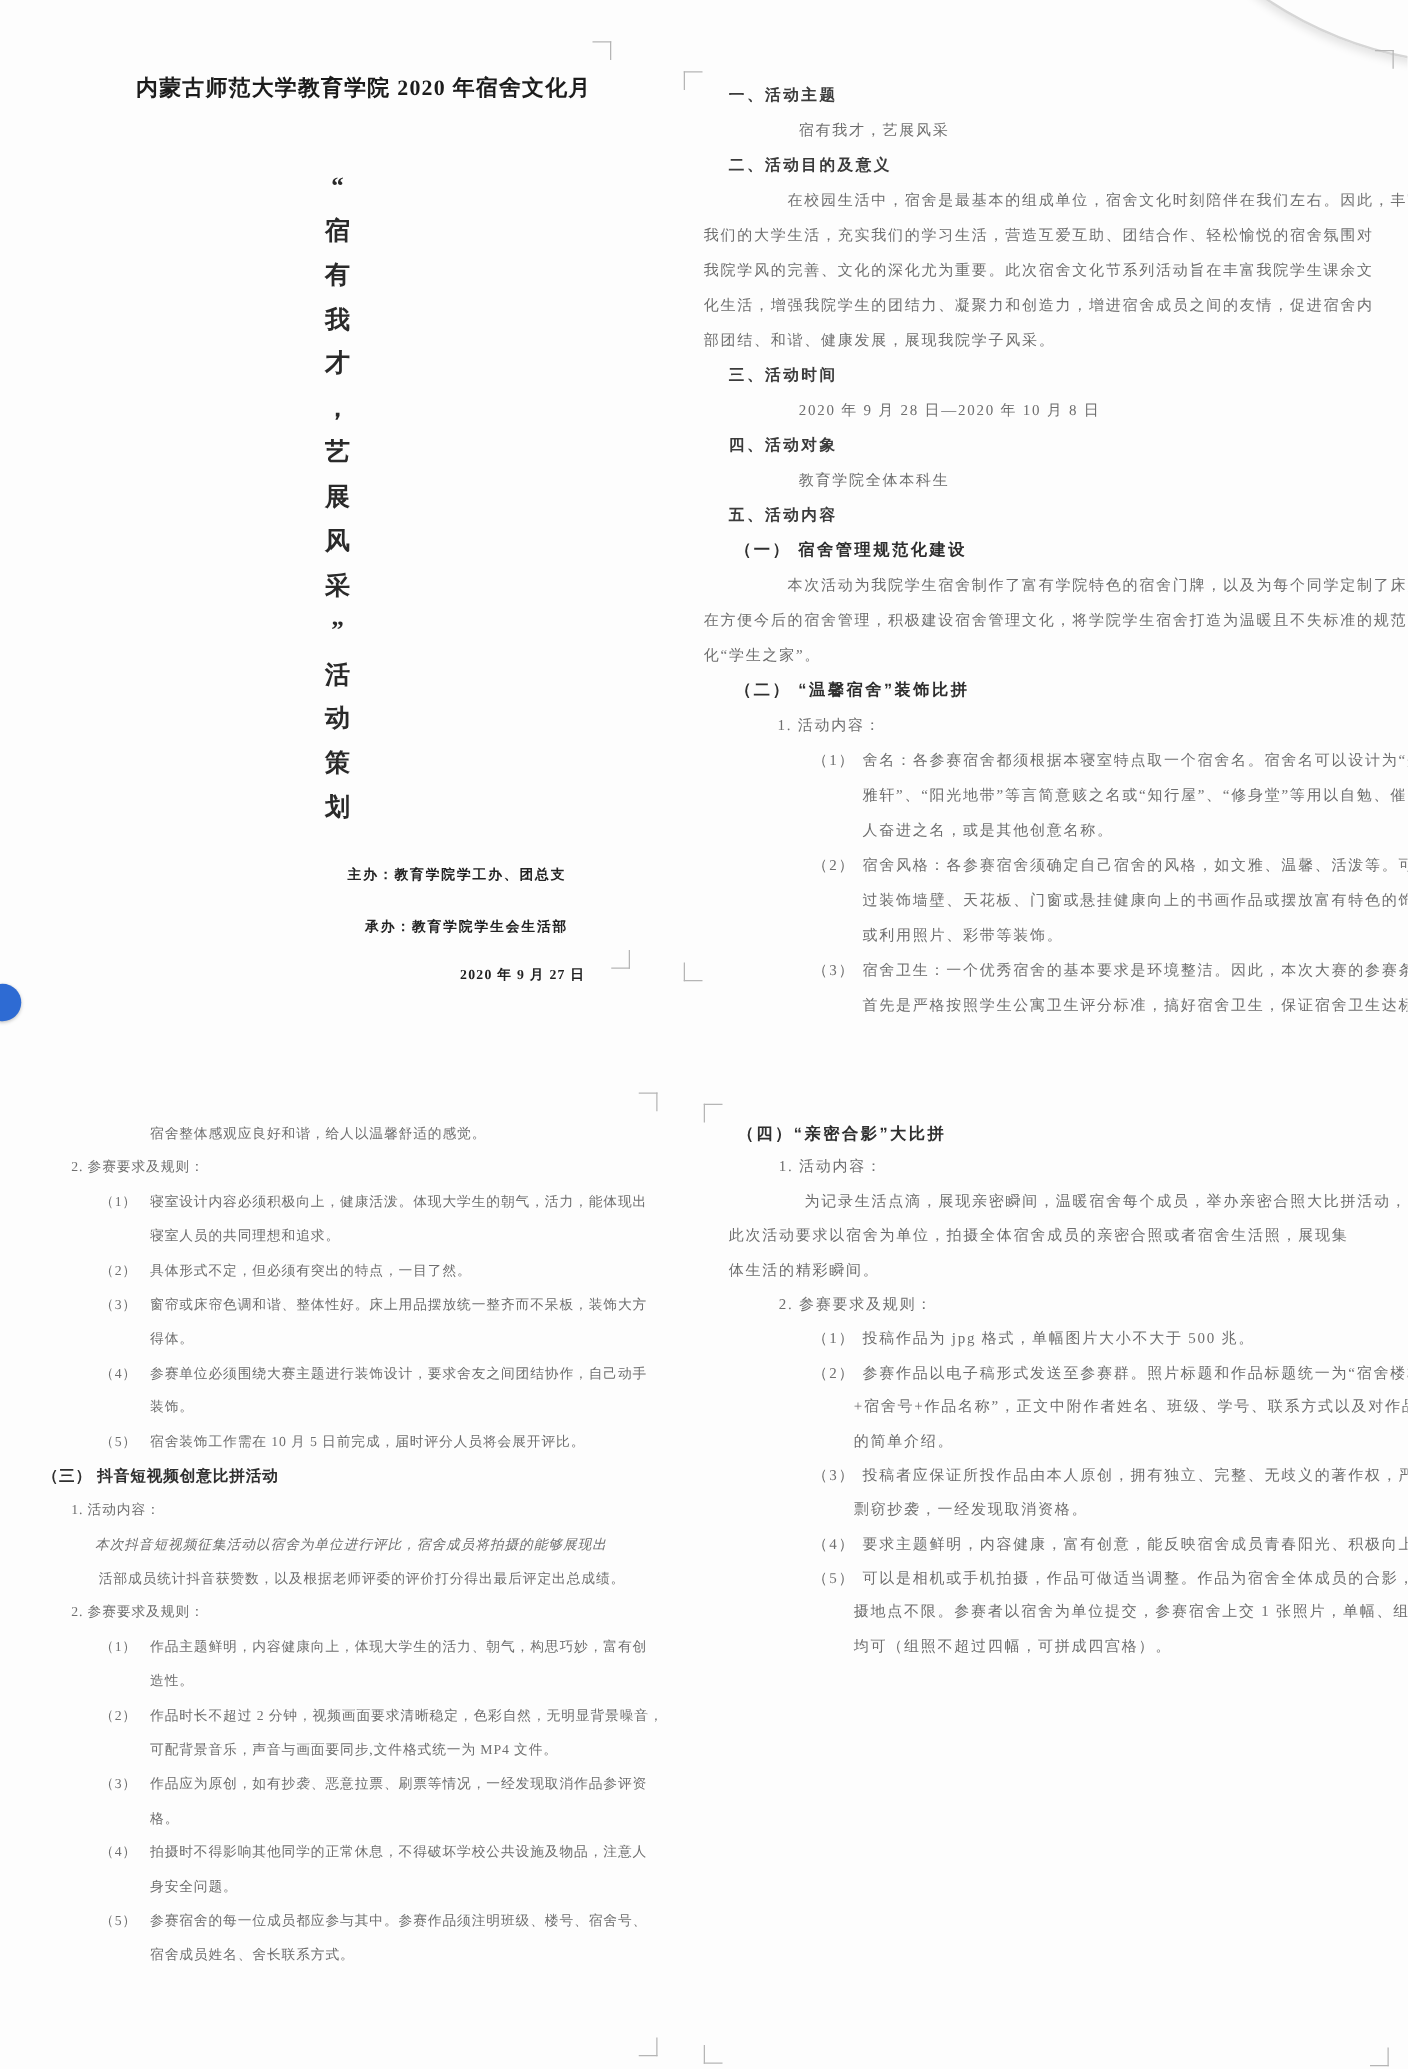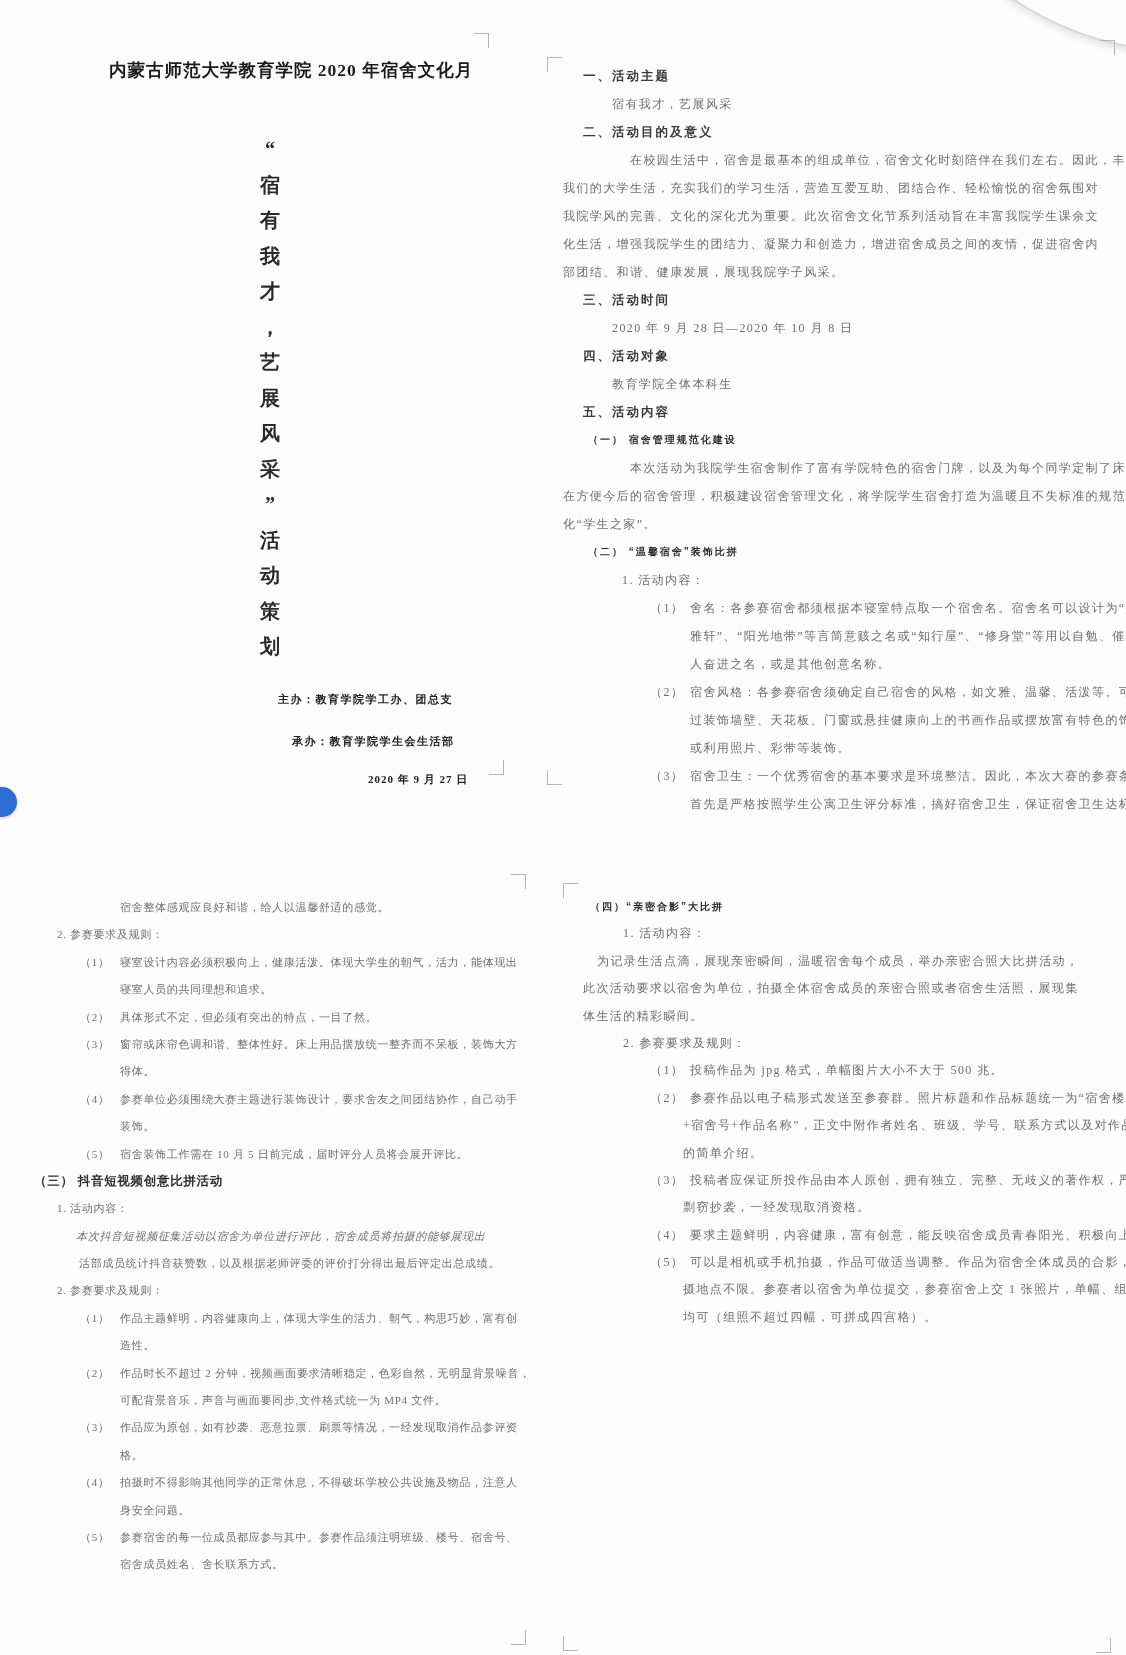--- a/index.html
+++ b/index.html
@@ -51,47 +51,47 @@
   .p4{left:543px;top:893px;width:583px;}
   .ln{white-space:nowrap;color:#6e6e6e;font-size:12px;letter-spacing:1.4px;}
   .p2 .ln{height:28px;line-height:28px;}
   .p3 .ln,.p4 .ln{height:27.4px;line-height:27.4px;}
   .p3 .ln{font-size:11px;letter-spacing:0.7px;}
 
   .h1,.hp{
     font-family:"Liberation Sans","DejaVu Sans",sans-serif;
     font-weight:bold;color:#3b3b3b;letter-spacing:2px;font-size:12.5px;
   }
-  .hp{color:#2f2f2f;font-size:10px;}
+  .hp{color:#2f2f2f;font-size:13px;}
   .p3 .hp{font-size:12.5px;}
   .li{display:flex;}
   .lb{flex:none;width:40px;}
 
   
   .p2 .h1{margin-left:40px;}
   .p2 .hp{margin-left:45px;}
-  .p2 .sub{margin-left:69px;}
+  .p2 .sub{margin-left:96px;}
   .p2 .pf{margin-left:87px;}
   .p2 .pc{margin-left:20px;}
   .p2 .num{margin-left:79px;}
   .p2 .li{margin-left:107px;}
   .p2 .lc{margin-left:147px;}
   
   .p3 .hp{margin-left:0;}
   .p3 .num{margin-left:23px;}
   .p3 .li{margin-left:46px;}
   .p3 .lc{margin-left:86px;}
   .p3 .pf{margin-left:42px;font-style:italic;}
   .p3 .pc{margin-left:45px;}
   
   .p4 .hp{margin-left:47px;}
   .p4 .num{margin-left:80px;}
   .p4 .li{margin-left:107px;}
   .p4 .lc{margin-left:140px;}
-  .p4 .pf{margin-left:54px;}
+  .p4 .pf{margin-left:95px;text-align:right;}
   .p4 .pc{margin-left:40px;}
 </style>
 </head>
 <body>
 
 <div class="corner-curve"></div>
 <div class="fab" style="background: rgb(46, 107, 211);"></div>
 
 <div class="mark mk-tr" style="left:474px;top:33px;"></div>
 <div class="mark mk-tr" style="left:1100px;top:40px;"></div>

